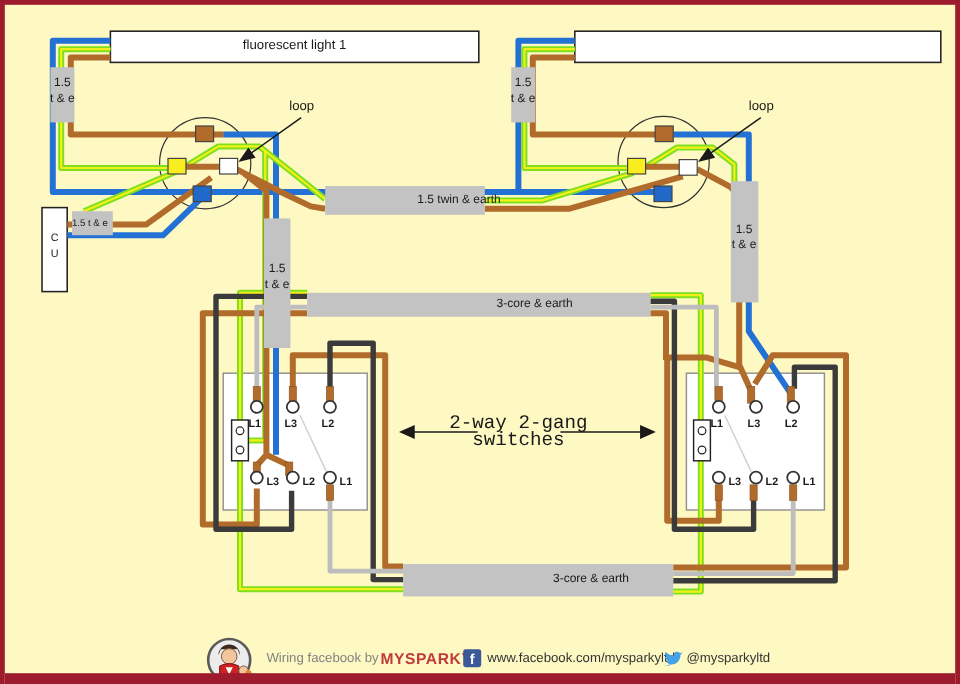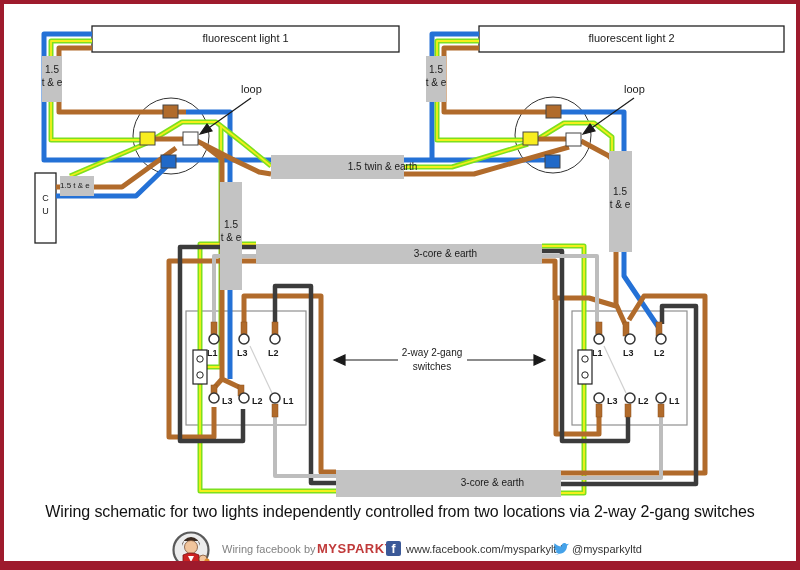--- a/index.html
+++ b/index.html
@@ -1,29 +1,29 @@
 <!DOCTYPE html>
 <html><head>
 <meta charset="utf-8">
 <style>
   html,body{margin:0;padding:0;background:#e8e8e8;font-family:"Liberation Sans",sans-serif;}
-  .stage{position:relative;width:800px;height:570px;background:#ffffff;overflow:hidden;
+  .stage{position:relative;width:800px;height:570px;background:#fef9c3;overflow:hidden;
          border-left:4px solid #9e1b2d;border-right:4px solid #9e1b2d;border-top:4px solid #9e1b2d;
          box-sizing:border-box;}
   .bottom-strip{position:absolute;left:0;right:0;bottom:0;height:9px;background:#9e1b2d;}
   svg{position:absolute;left:0;top:0;}
   .lbl{position:absolute;color:#1a1a1a;white-space:nowrap;}
   .box-label{font-size:11px;}
   .band-label{font-size:10px;text-align:center;padding-left:45px;}
   .band-label-sm{font-size:8px;}
   .stack{text-align:center;line-height:13px;font-size:10px;}
   .cu-stack{text-align:center;line-height:13px;font-size:9px;}
   .loop-label{font-size:11px;}
   .l-label{font-size:9px;font-weight:bold;}
-  .note{font-size:10px;text-align:center;line-height:14px;}
+  .note{font-size:16px;text-align:center;line-height:14px;font-family:Liberation Mono, monospace;}
   .caption{position:absolute;left:0;top:499px;width:100%;text-align:center;font-size:16px;
            letter-spacing:-0.1px;color:#111;}
   .footer{position:absolute;left:0;top:528px;width:100%;height:34px;}
   .byline{position:absolute;left:218px;top:11px;font-size:11px;color:#828282;}
   .brand{position:absolute;left:313px;top:9px;font-size:13px;font-weight:bold;color:#c03a3a;letter-spacing:.5px;}
   .fb-icon{position:absolute;left:382px;top:9px;width:15px;height:15px;background:#3b5998;border-radius:2px;
            color:#fff;font-weight:bold;font-size:12px;text-align:center;line-height:17px;}
   .fb-url{position:absolute;left:402px;top:11px;font-size:11px;color:#333;}
   .tw-handle{position:absolute;left:568px;top:11px;font-size:11px;color:#333;}
 </style>
@@ -182,21 +182,20 @@
     <line x1="630" y1="94" x2="582" y2="128"></line>
     <polygon points="579,130 586,120 591,127"></polygon>
     <line x1="394" y1="356" x2="340" y2="356"></line>
     <polygon points="330,356 341,351 341,361"></polygon>
     <line x1="463" y1="356" x2="531" y2="356"></line>
     <polygon points="541,356 530,351 530,361"></polygon>
   </g>
 </svg>
 
 <div class="lbl box-label" style="left:88px;top:28px;width:307px;text-align:center;">fluorescent light 1</div>
-<div class="lbl box-label" style="left:475px;top:28px;width:305px;text-align:center;">fluorescent light 2</div>
 
 <div class="lbl stack" style="left:28px;top:59px;width:40px;">
   <div>1.5</div>
       <div>t &amp; e</div>
 </div>
 <div class="lbl stack" style="left:412px;top:59px;width:40px;">
   <div>1.5</div>
       <div>t &amp; e</div>
 </div>
 <div class="lbl stack" style="left:207px;top:214px;width:40px;">
@@ -232,21 +231,20 @@
 <div class="lbl l-label" style="left:218px;top:392px;">L3</div>
 <div class="lbl l-label" style="left:248px;top:392px;">L2</div>
 <div class="lbl l-label" style="left:279px;top:392px;">L1</div>
 <div class="lbl l-label" style="left:588px;top:344px;">L1</div>
 <div class="lbl l-label" style="left:619px;top:344px;">L3</div>
 <div class="lbl l-label" style="left:650px;top:344px;">L2</div>
 <div class="lbl l-label" style="left:603px;top:392px;">L3</div>
 <div class="lbl l-label" style="left:634px;top:392px;">L2</div>
 <div class="lbl l-label" style="left:665px;top:392px;">L1</div>
 
-<div class="caption">Wiring schematic for two lights independently controlled from two locations via 2-way 2-gang switches</div>
 
 <div class="footer">
   <svg width="60" height="40" style="left: 164px; top: -2px; position: absolute;">
     <g transform="translate(23,20)">
       <circle r="17.5" fill="#ececec" stroke="#5a5a5a" stroke-width="2.2"></circle>
       <path d="M-9,-4 A9,9 0 0 1 9,-4 L7,-9 L-7,-9 Z" fill="#3a2a20"></path>
       <circle cx="0" cy="-3" r="6.5" fill="#f2c59c" stroke="#7a5236" stroke-width="0.8"></circle>
       <path d="M-8,15 L-8,5 Q0,1 8,5 L8,15 Z" fill="#cc2222" stroke="#7a1212" stroke-width="0.8"></path>
       <path d="M-3,6 L3,6 L0,12 Z" fill="#ffffff"></path>
       <circle cx="12" cy="9" r="4" fill="#f2c59c" stroke="#7a5236" stroke-width="0.8"></circle>

